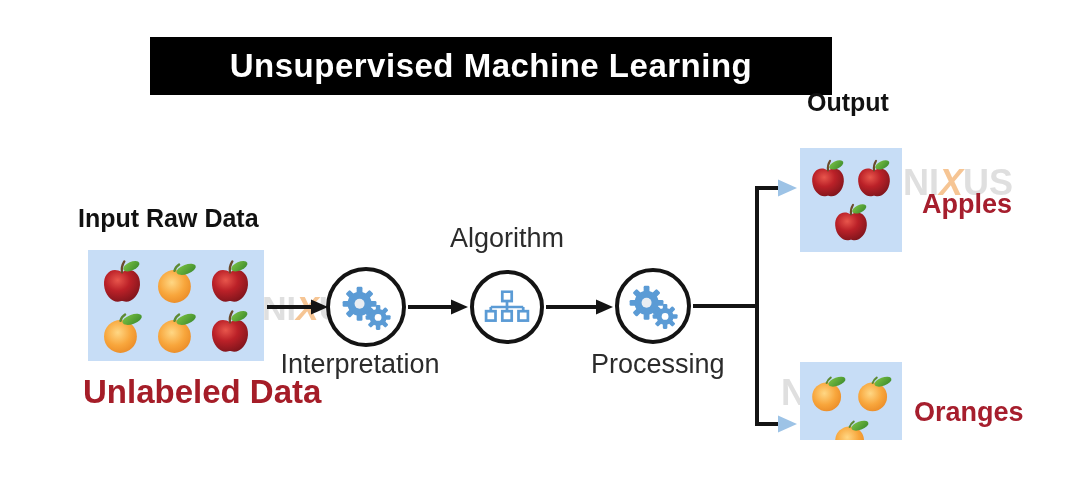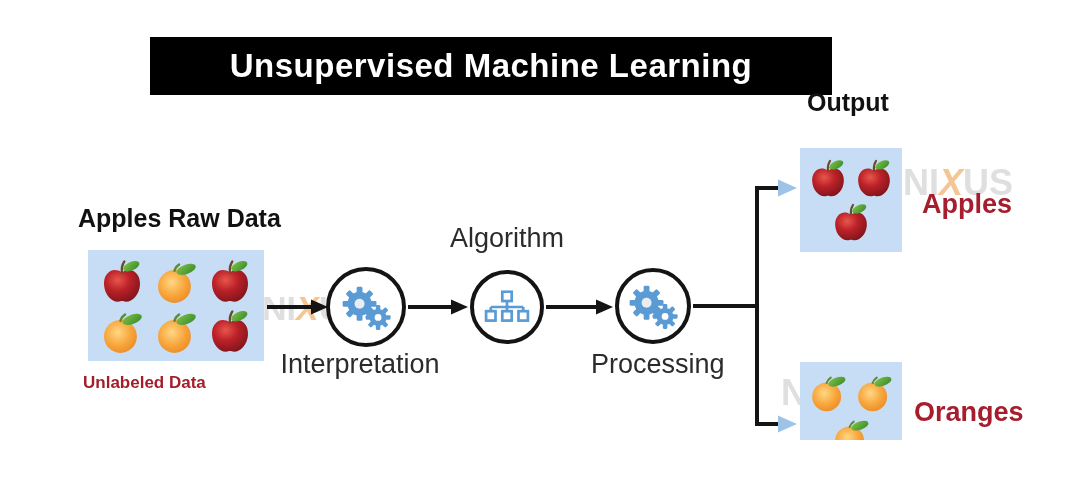--- a/index.html
+++ b/index.html
@@ -7,21 +7,21 @@
   .canvas{position:relative;width:1080px;height:440px;background:#ffffff;overflow:hidden;}
   .abs{position:absolute;}
 
   
   .banner{left:150px;top:37px;width:682px;height:58px;background:#000000;
           display:flex;align-items:center;justify-content:center;}
   .banner-text{color:#ffffff;font-size:33px;font-weight:700;letter-spacing:.5px;}
 
   
   .h-black{color:#111111;font-weight:700;font-size:25px;}
-  .h-red{color:#a51d28;font-weight:700;font-size:17px;}
+  .h-red{color:#a51d28;font-weight:700;font-size:33px;}
   .out-label{color:#a61e2d;font-weight:700;font-size:27px;}
 
   .step-label{color:#2b2b2b;font-weight:400;font-size:27px;text-align:center;}
 
   
   .fruit-box{background:#c7ddf6;display:flex;flex-wrap:wrap;align-items:center;
              justify-content:center;align-content:center;}
   .input-box{left:88px;top:250px;width:176px;height:111px;}
   .input-box .fruit{width:54px;height:50px;}
   .out-box{width:102px;height:104px;}
@@ -128,21 +128,21 @@
   </svg>
 
   <div class="abs banner">
     <span class="banner-text">Unsupervised Machine Learning</span>
   </div>
 
   <div class="abs wm wm1"><span class="wm-g">NI</span><span class="wm-o">X</span><span class="wm-g">US</span></div>
   <div class="abs wm wm2"><span class="wm-g">NI</span><span class="wm-o">X</span><span class="wm-g">US</span></div>
   <div class="abs wm wm3"><span class="wm-g">NI</span><span class="wm-o">X</span><span class="wm-g">US</span></div>
 
-  <div class="abs h-black" style="left:78px;top:204px;">Apples Raw Data</div>
+  <div class="abs h-black" style="left:78px;top:204px;">Input Raw Data</div>
   <div class="abs fruit-box input-box">
       <svg class="fruit" viewBox="0 0 64 64">
         <use href="#sym-apple"></use>
       </svg>
       <svg class="fruit" viewBox="0 0 64 64">
         <use href="#sym-orange"></use>
       </svg>
       <svg class="fruit" viewBox="0 0 64 64">
         <use href="#sym-apple"></use>
       </svg>

